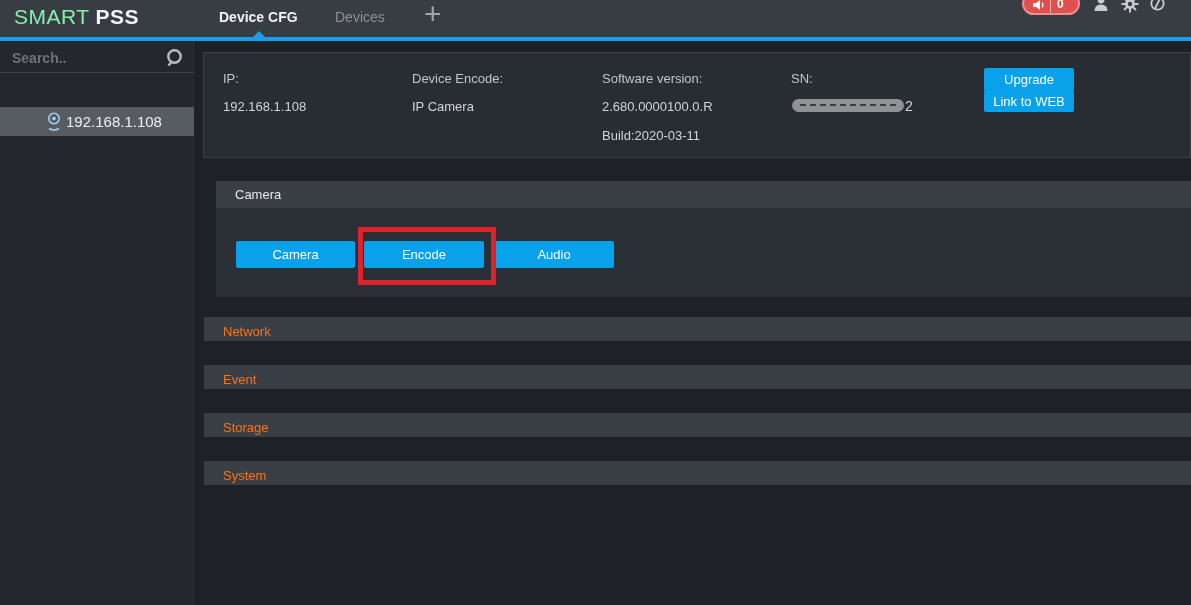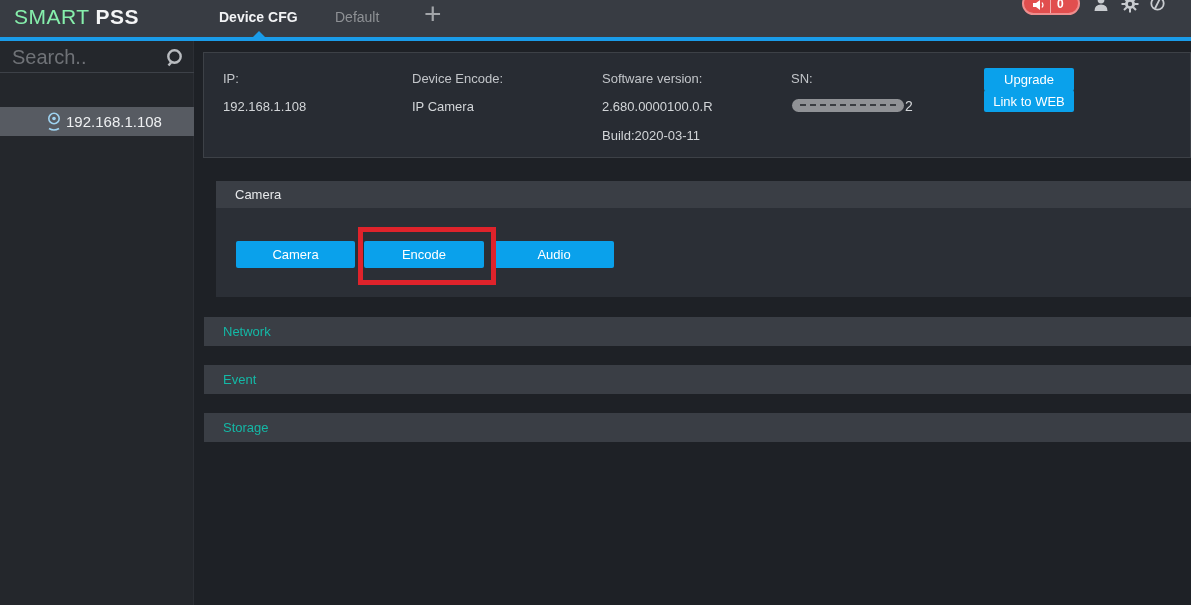--- a/index.html
+++ b/index.html
@@ -36,21 +36,21 @@
   .tbicon.gear  { left:1121px; }
   .tbicon.scope { left:1149px; }
 
   
   .sidebar { position:absolute; left:0; top:41px; width:194px; height:564px;
              background:#24272c; border-right:1px solid #2c2f35; }
   .searchwrap { position:absolute; left:0; top:2px; width:194px; height:30px;
                 border-bottom:1px solid #3d4148; }
   .searchwrap input { position:absolute; left:0; top:0; width:160px; height:29px;
                 background:transparent; border:none; outline:none; color:#9a9da1;
-                font-size:20px; padding-left:12px; font-family:"Liberation Sans",sans-serif;}
+                font-size:14px; padding-left:12px; font-family:"Liberation Sans",sans-serif;font-weight:bold;}
   .searchwrap input::placeholder { color:#6f7277; }
   .searchwrap .mag { position:absolute; right:10px; top:5px; }
   .grouprow { position:absolute; left:0; top:42px; width:194px; height:26px; }
   .grouprow .tri { position:absolute; left:6px; top:9px; width:0; height:0;
                    border-left:6px solid transparent; border-right:6px solid transparent;
                    border-top:8px solid #2b9ff0; }
   .grouprow .orgicon { position:absolute; left:27px; top:5px; }
   .grouprow .lbl { position:absolute; left:47px; top:5px; color:#e9ebed; font-size:15px; }
   .devrow { position:absolute; left:0; top:66px; width:194px; height:29px;
             background:#575b62; }
@@ -84,37 +84,37 @@
   .cbtn { position:absolute; top:60px; height:27px; background:#0aa1eb; color:#fff;
           font-size:13px; border:none; border-radius:2px; cursor:pointer;
           font-family:"Liberation Sans",sans-serif; }
   .cbtn.b0 { left:20px;  width:119px; }
   .cbtn.b1 { left:148px; width:120px; }
   .cbtn.b2 { left:278px; width:120px; }
   .redbox { position:absolute; left:142px; top:46px; width:138px; height:58px;
             border:5px solid #df232b; z-index:5; pointer-events:none; }
 
   
-  .bar { position:absolute; left:204px; width:987px; height:29px; background:#3a3e45;
-         color:#14b8a6; font-size:13px; line-height:29px; padding-left:19px;
+  .bar { position:absolute; left:204px; width:987px; height:24px; background:#3a3e45;
+         color:#f97316; font-size:13px; line-height:29px; padding-left:19px;
          cursor:default; }
   .bar.s0 { top:317px; } .bar.s1 { top:365px; } .bar.s2 { top:413px; } .bar.s3 { top:461px; }
 </style>
 </head>
 <body>
 
 <div class="stage">
 
   <div class="topbar">
     <div class="brand">
       <span class="smart">SMART</span>
       <span class="pss">PSS</span>
     </div>
     <div class="tab active">Device CFG</div>
-    <div class="tab inactive">Default</div>
+    <div class="tab inactive">Devices</div>
     <div class="addtab">+</div>
 
     <div class="alarm-pill">
       <svg class="spk" width="12" height="11" viewBox="0 0 12 11">
         <polygon points="0,3 3,3 7,0 7,10 3,7 0,7" fill="#ffffff"></polygon>
         <path d="M9 2.5 Q11 5 9 7.5" stroke="#ffffff" stroke-width="1.2" fill="none"></path>
       </svg>
       <div class="div"></div>
       <div class="cnt">0</div>
     </div>
@@ -188,14 +188,15 @@
     <div class="sechead">Camera</div>
     <button class="cbtn b0">Camera</button>
     <button class="cbtn b2">Audio</button>
     <button class="cbtn b1">Encode</button>
     <div class="redbox"></div>
   </div>
 
   <div class="bar s0">Network</div>
   <div class="bar s1">Event</div>
   <div class="bar s2">Storage</div>
+  <div class="bar s3">System</div>
 
 </div>
 
 </body></html>

